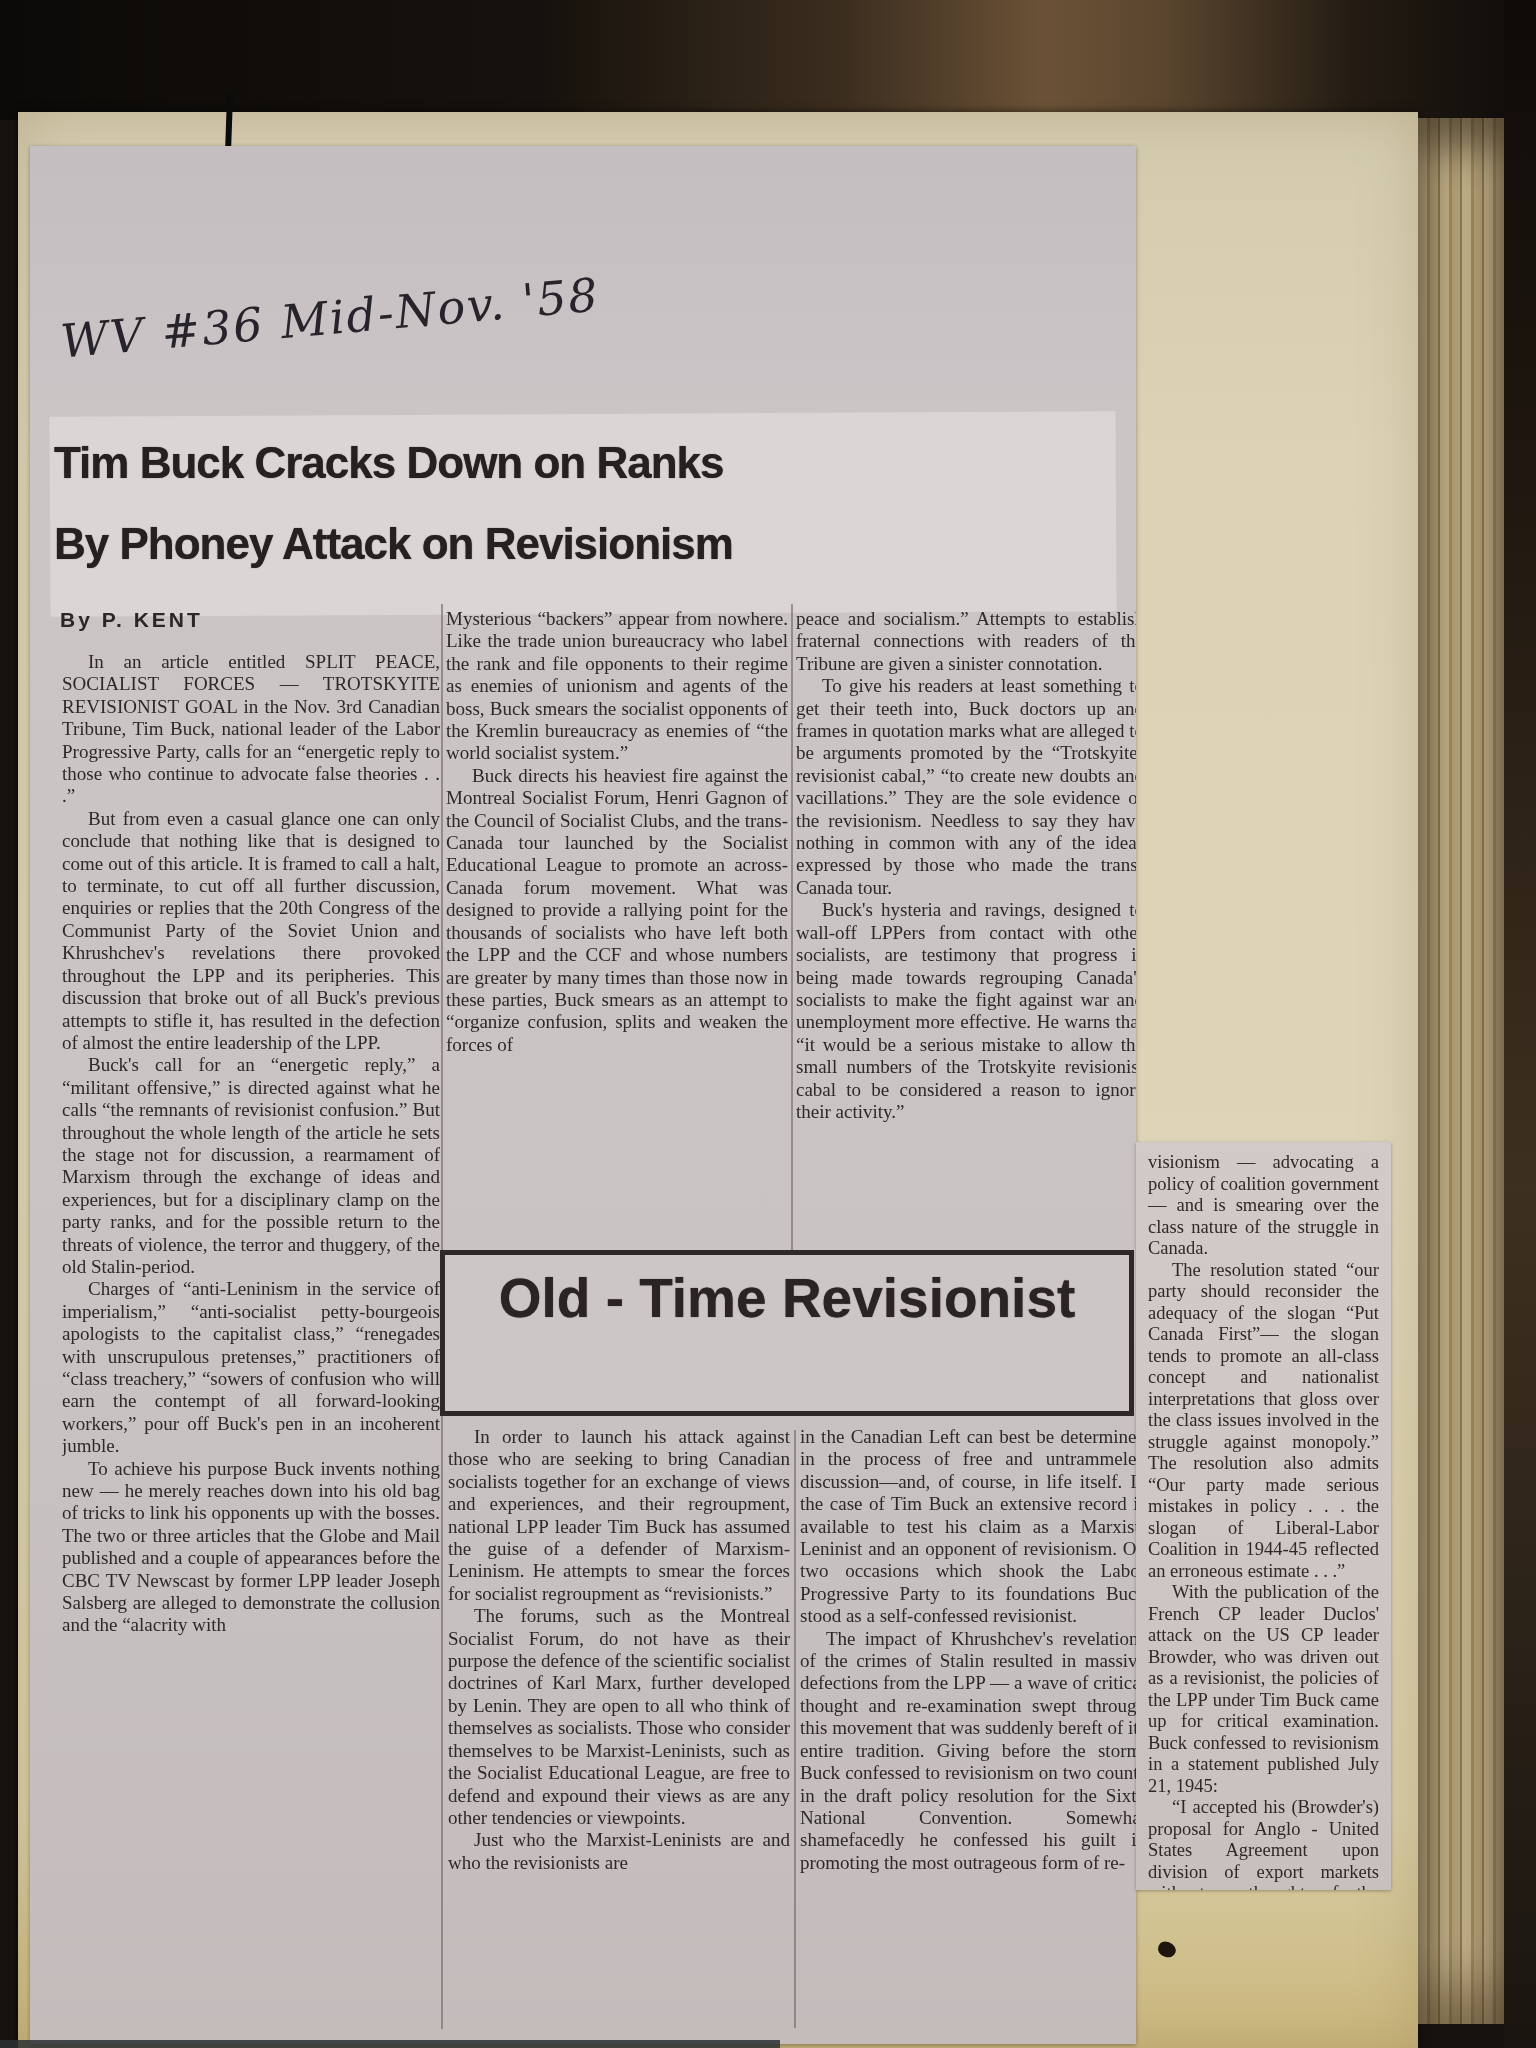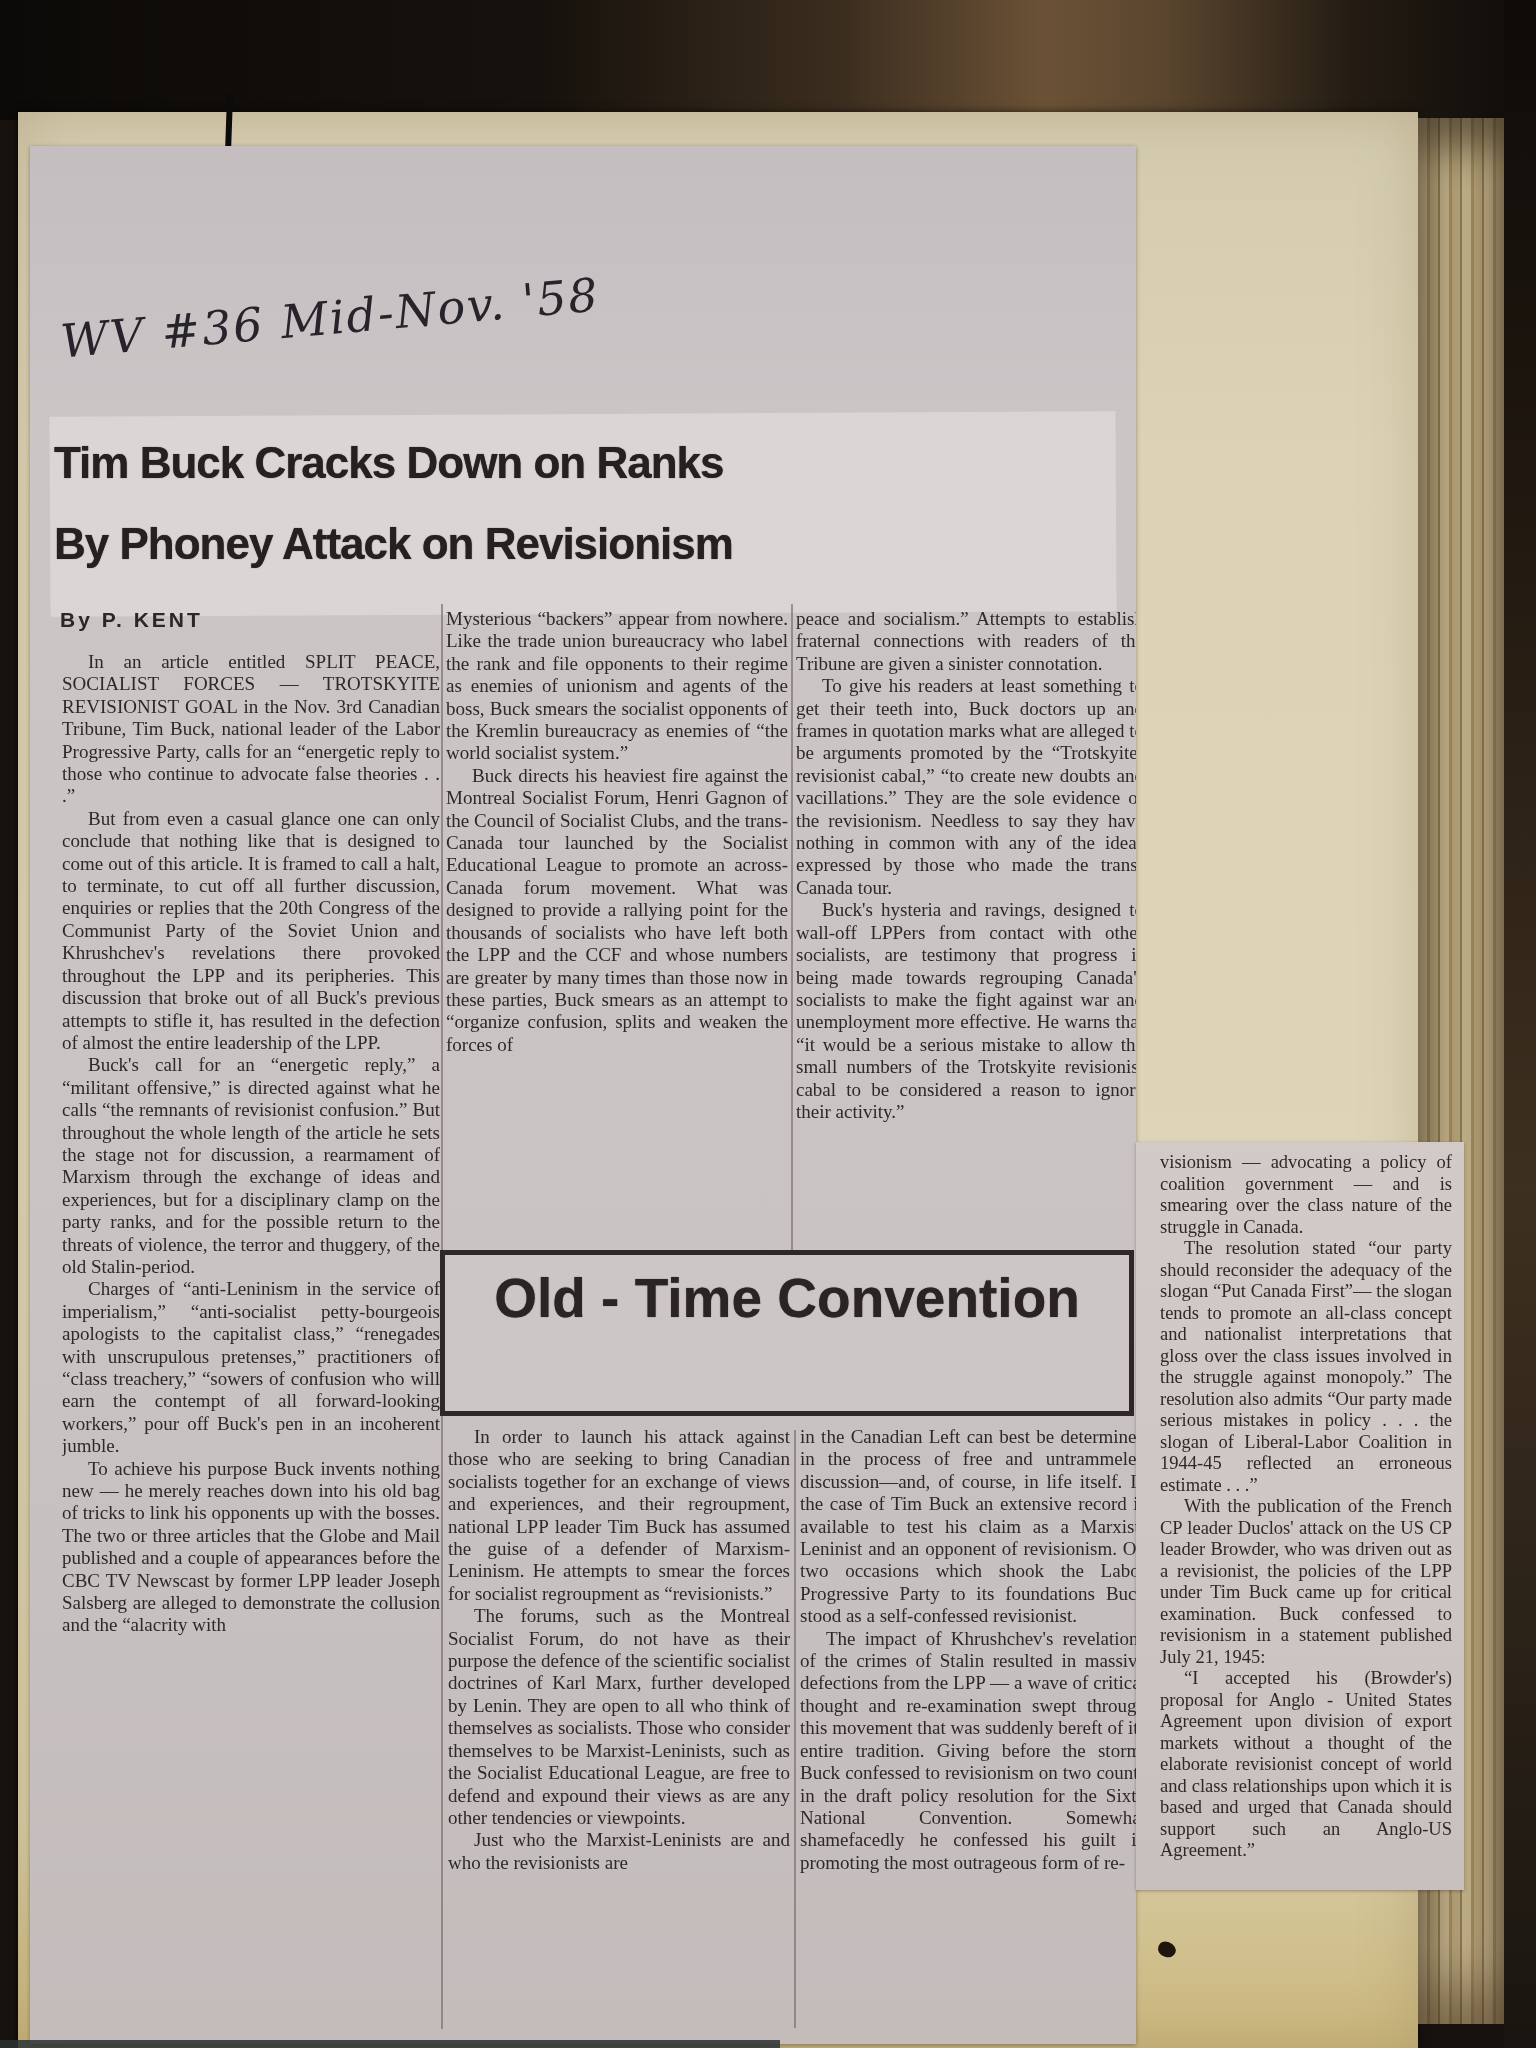--- a/index.html
+++ b/index.html
@@ -44,24 +44,24 @@
     position:absolute;left:30px;top:146px;width:1106px;height:1898px;
     background:linear-gradient(180deg,#c5bec1 0%,#ccc5c6 15%,#cac3c4 60%,#c3bcbb 100%);
     box-shadow:0 1px 4px rgba(40,30,20,.4);
     overflow:hidden;
   }
   .headline-zone{
     position:absolute;left:20px;top:268px;width:1066px;height:200px;
     background:rgba(238,234,231,.45);transform:rotate(-.3deg);
   }
   .clip-right{
-    position:absolute;left:1136px;top:1142px;width:328px;height:748px;
+    position:absolute;left:1136px;top:1142px;width:255px;height:748px;
     background:linear-gradient(180deg,#d2cac7 0%,#cfc7c4 50%,#c8c0bc 100%);
     box-shadow:0 1px 3px rgba(40,30,20,.35);
-    overflow:hidden;box-sizing:border-box;padding:10px 12px 8px 24px;
+    overflow:hidden;box-sizing:border-box;padding:10px 12px 8px 12px;
   }
   
   .handwriting{
     position:absolute;left:30px;top:148px;width:470px;
     font-family:"DejaVu Serif",serif;font-style:italic;
     font-size:46px;color:#26242a;letter-spacing:2px;
     transform:rotate(-5deg);white-space:nowrap;
   }
   .headline{
     position:absolute;left:24px;top:276px;width:1080px;
@@ -140,21 +140,21 @@
         <p>peace and socialism.” Attempts to establish fraternal connections with readers of the Tribune are given a sinister connotation.</p>
         <p>To give his readers at least something to get their teeth into, Buck doctors up and frames in quotation marks what are alleged to be arguments promoted by the “Trotskyite-revisionist cabal,” “to create new doubts and vacillations.” They are the sole evidence of the revisionism. Needless to say they have nothing in common with any of the ideas expressed by those who made the trans-Canada tour.</p>
         <p>Buck's hysteria and ravings, designed to wall-off LPPers from contact with other socialists, are testimony that progress is being made towards regrouping Canada's socialists to make the fight against war and unemployment more effective. He warns that “it would be a serious mistake to allow the small numbers of the Trotskyite revisionist cabal to be considered a reason to ignore their activity.”</p>
       </div>
 
     <div class="rule rule-a"></div>
     <div class="rule rule-b"></div>
     <div class="rule rule-c"></div>
 
     <div class="box-head">
-      <div>Old - Time Convention</div>
+      <div>Old - Time Revisionist</div>
     </div>
 
     <div class="textcol lowleft">
         <p>In order to launch his attack against those who are seeking to bring Canadian socialists together for an exchange of views and experiences, and their regroupment, national LPP leader Tim Buck has assumed the guise of a defender of Marxism-Leninism. He attempts to smear the forces for socialist regroupment as “revisionists.”</p>
         <p>The forums, such as the Montreal Socialist Forum, do not have as their purpose the defence of the scientific socialist doctrines of Karl Marx, further developed by Lenin. They are open to all who think of themselves as socialists. Those who consider themselves to be Marxist-Leninists, such as the Socialist Educational League, are free to defend and expound their views as are any other tendencies or viewpoints.</p>
         <p>Just who the Marxist-Leninists are and who the revisionists are</p>
       </div>
     <div class="textcol lowmid no-first">
         <p>in the Canadian Left can best be determined in the process of free and untrammeled discussion—and, of course, in life itself. In the case of Tim Buck an extensive record is available to test his claim as a Marxist-Leninist and an opponent of revisionism. On two occasions which shook the Labor Progressive Party to its foundations Buck stood as a self-confessed revisionist.</p>
         <p>The impact of Khrushchev's revelations of the crimes of Stalin resulted in massive defections from the LPP — a wave of critical thought and re-examination swept through this movement that was suddenly bereft of its entire tradition. Giving before the storm, Buck confessed to revisionism on two counts in the draft policy resolution for the Sixth National Convention. Somewhat shamefacedly he confessed his guilt in promoting the most outrageous form of re-</p>

